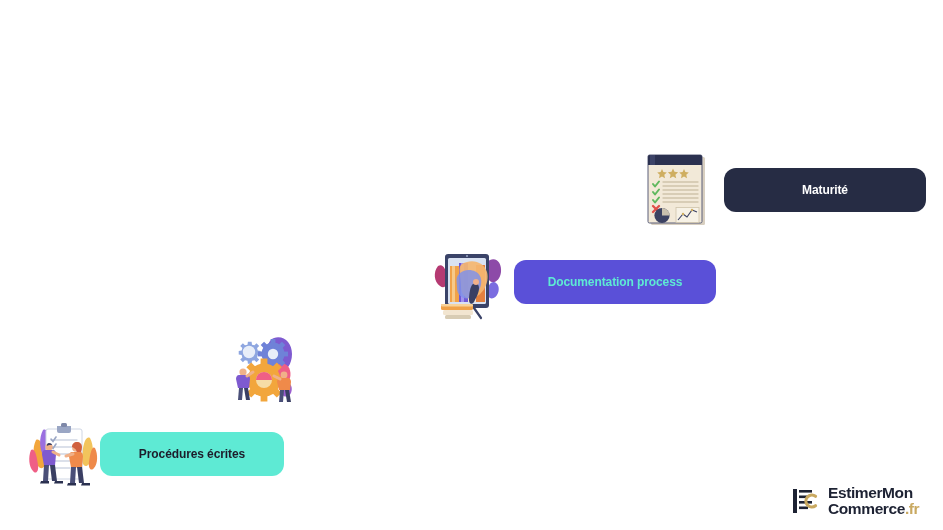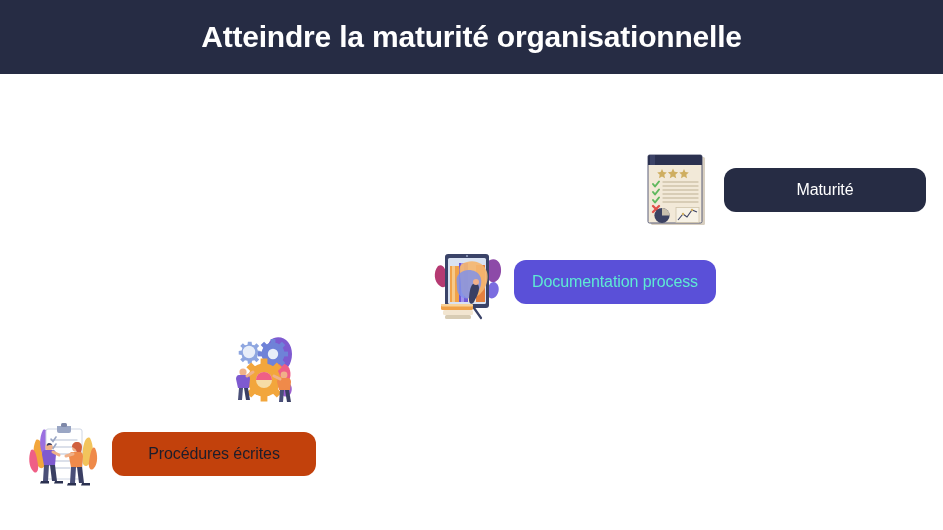--- a/index.html
+++ b/index.html
@@ -46,43 +46,43 @@
   .step-pill {
     display:flex;
     align-items:center;
     justify-content:center;
     border-radius:12px;
     height:44px;
     padding:0 20px;
     white-space:nowrap;
   }
   .step-label {
-    font-size:16px;
-    font-weight:normal;
+    font-size:12px;
+    font-weight:bold;
     letter-spacing:-0.1px;
   }
 
   
   #step-maturite       { left:640px; top:152px; }
   #step-maturite .step-pill { background:#262c44; width:202px; margin-left:12px; }
   #step-maturite .step-label { color:#ffffff; }
 
   
   #step-documentation  { left:432px; top:244px; }
   #step-documentation .step-pill { background:#5a50d8; width:202px; margin-left:10px; }
   #step-documentation .step-label { color:#5eead4; }
 
   
   #step-transmission   { left:228px; top:330px; }
   #step-transmission .step-pill { background:#ecd89a; width:202px; margin-left:12px; }
   #step-transmission .step-label { color:#1d1d2b; }
 
   
   #step-procedures     { left:28px; top:416px; }
-  #step-procedures .step-pill { background:#c2410c; width:204px; margin-left:12px; }
+  #step-procedures .step-pill { background:#5eead4; width:184px; }
   #step-procedures .step-label { color:#1d1d2b; }
 
   
   .logo {
     position:absolute;
     left:790px; top:485px;
     display:flex; align-items:center; gap:8px;
   }
   .logo-mark { width:30px; height:30px; flex:0 0 auto; }
   .logo-text {
@@ -93,23 +93,20 @@
     font-size:15.5px; font-weight:bold; color:#1d2233;
     letter-spacing:-0.4px;
   }
   .logo-tld { color:#c9a961; }
 </style>
 </head>
 <body>
 
 <div class="canvas">
 
-  <div class="header-bar">
-    <div class="header-title">Atteindre la maturité organisationnelle</div>
-  </div>
 
   <div class="step" id="step-maturite">
     <div class="step-art">
       <svg viewBox="0 0 72 76" width="72" height="76" xmlns="http://www.w3.org/2000/svg">
 
         <rect x="11" y="5" width="54" height="68" rx="1.5" fill="#d8cfc0"></rect>
 
         <rect x="8" y="3" width="54" height="68" rx="1.5" fill="#f2e9d8" stroke="#5a5f7a" stroke-width="1"></rect>
 
         <path d="M8 4.5a1.5 1.5 0 0 1 1.5-1.5h51a1.5 1.5 0 0 1 1.5 1.5V13H8z" fill="#2b3150"></path>
@@ -304,14 +301,30 @@
           <path d="M40 67h8v2.5h-9z" fill="#2b3150"></path>
           <path d="M54 67h8v2.5h-9z" fill="#2b3150"></path>
         </g>
       </svg>
     </div>
     <div class="step-pill">
       <span class="step-label">Procédures écrites</span>
     </div>
   </div>
 
+  <div class="logo">
+    <div class="logo-mark">
+      <svg viewBox="0 0 30 30" width="30" height="30" xmlns="http://www.w3.org/2000/svg">
+        <path d="M3 3h4v24H3z" fill="#1d2233"></path>
+        <rect x="9" y="4" width="13" height="2.6" fill="#1d2233"></rect>
+        <rect x="9" y="9.5" width="9" height="2.6" fill="#1d2233"></rect>
+        <rect x="9" y="15" width="13" height="2.6" fill="#1d2233"></rect>
+        <rect x="9" y="20.5" width="9" height="2.6" fill="#1d2233"></rect>
+        <path d="M25.5 10.2a6 6 0 1 0 0 9.6" fill="none" stroke="#c9a961" stroke-width="3.2" stroke-linecap="round"></path>
+      </svg>
+    </div>
+    <div class="logo-text">
+      <span class="logo-line">EstimerMon</span>
+      <span class="logo-line"><span>Commerce</span><span class="logo-tld">.fr</span></span>
+    </div>
+  </div>
 
 </div>
 
 </body></html>

